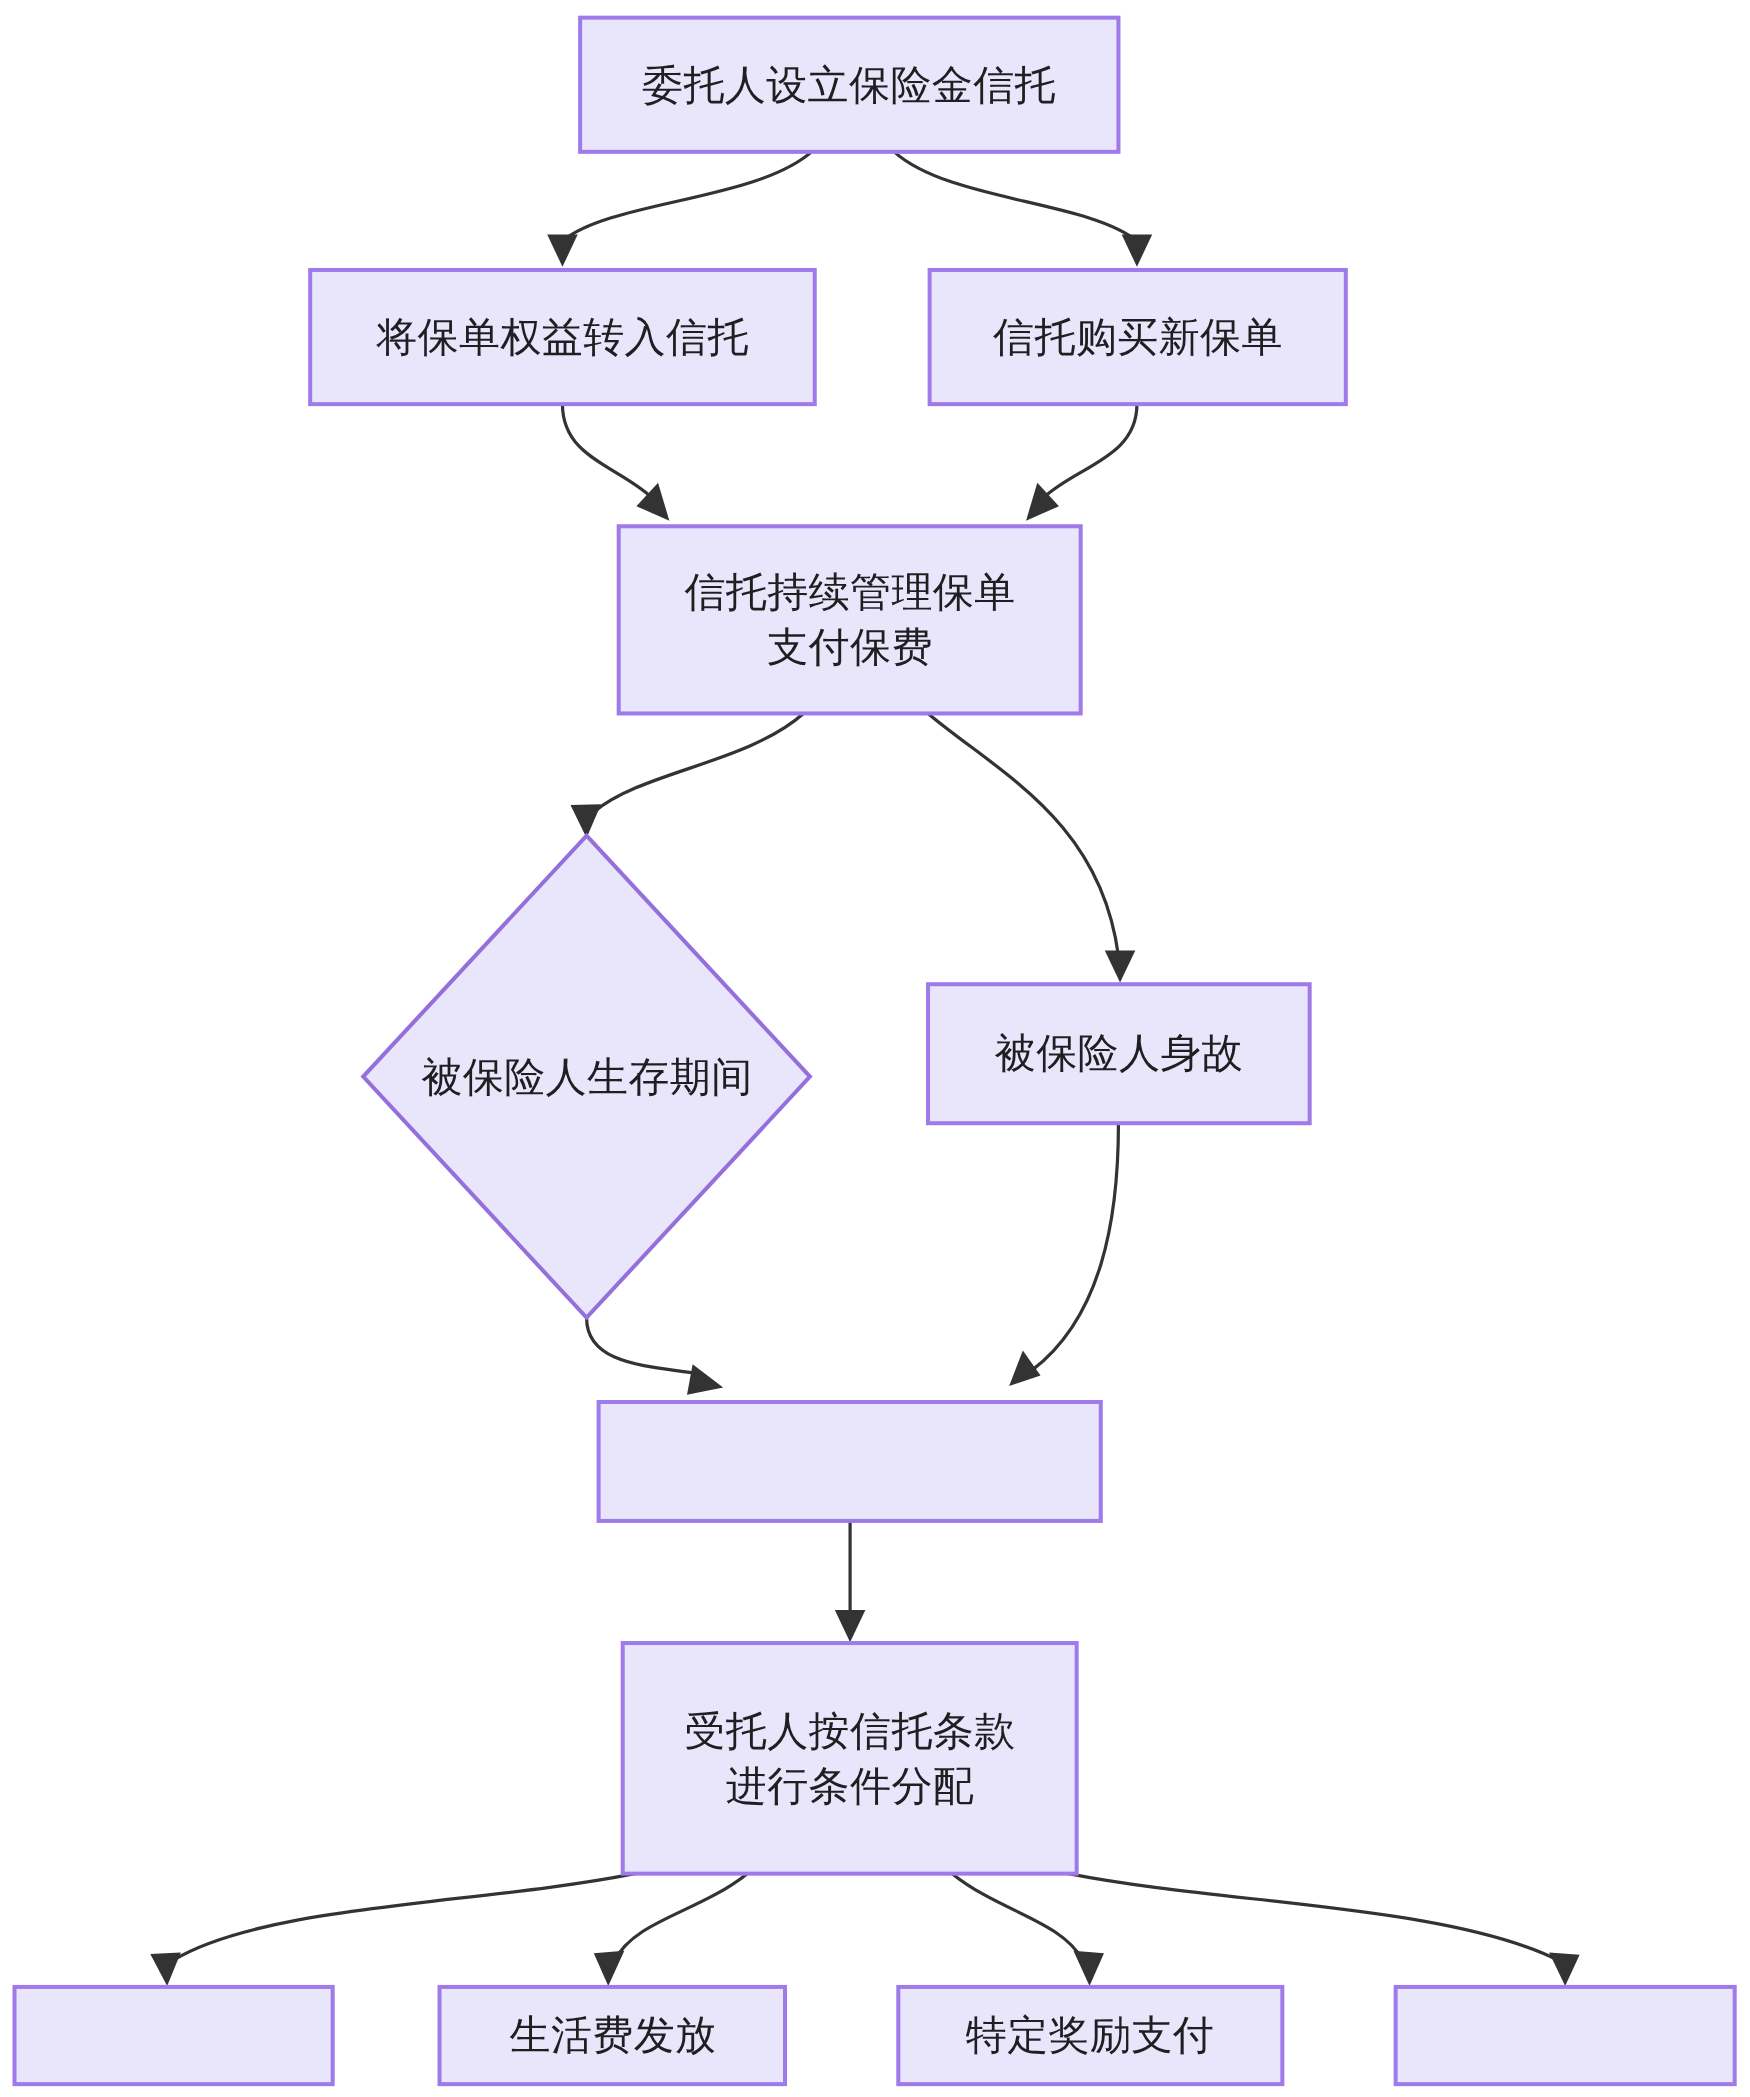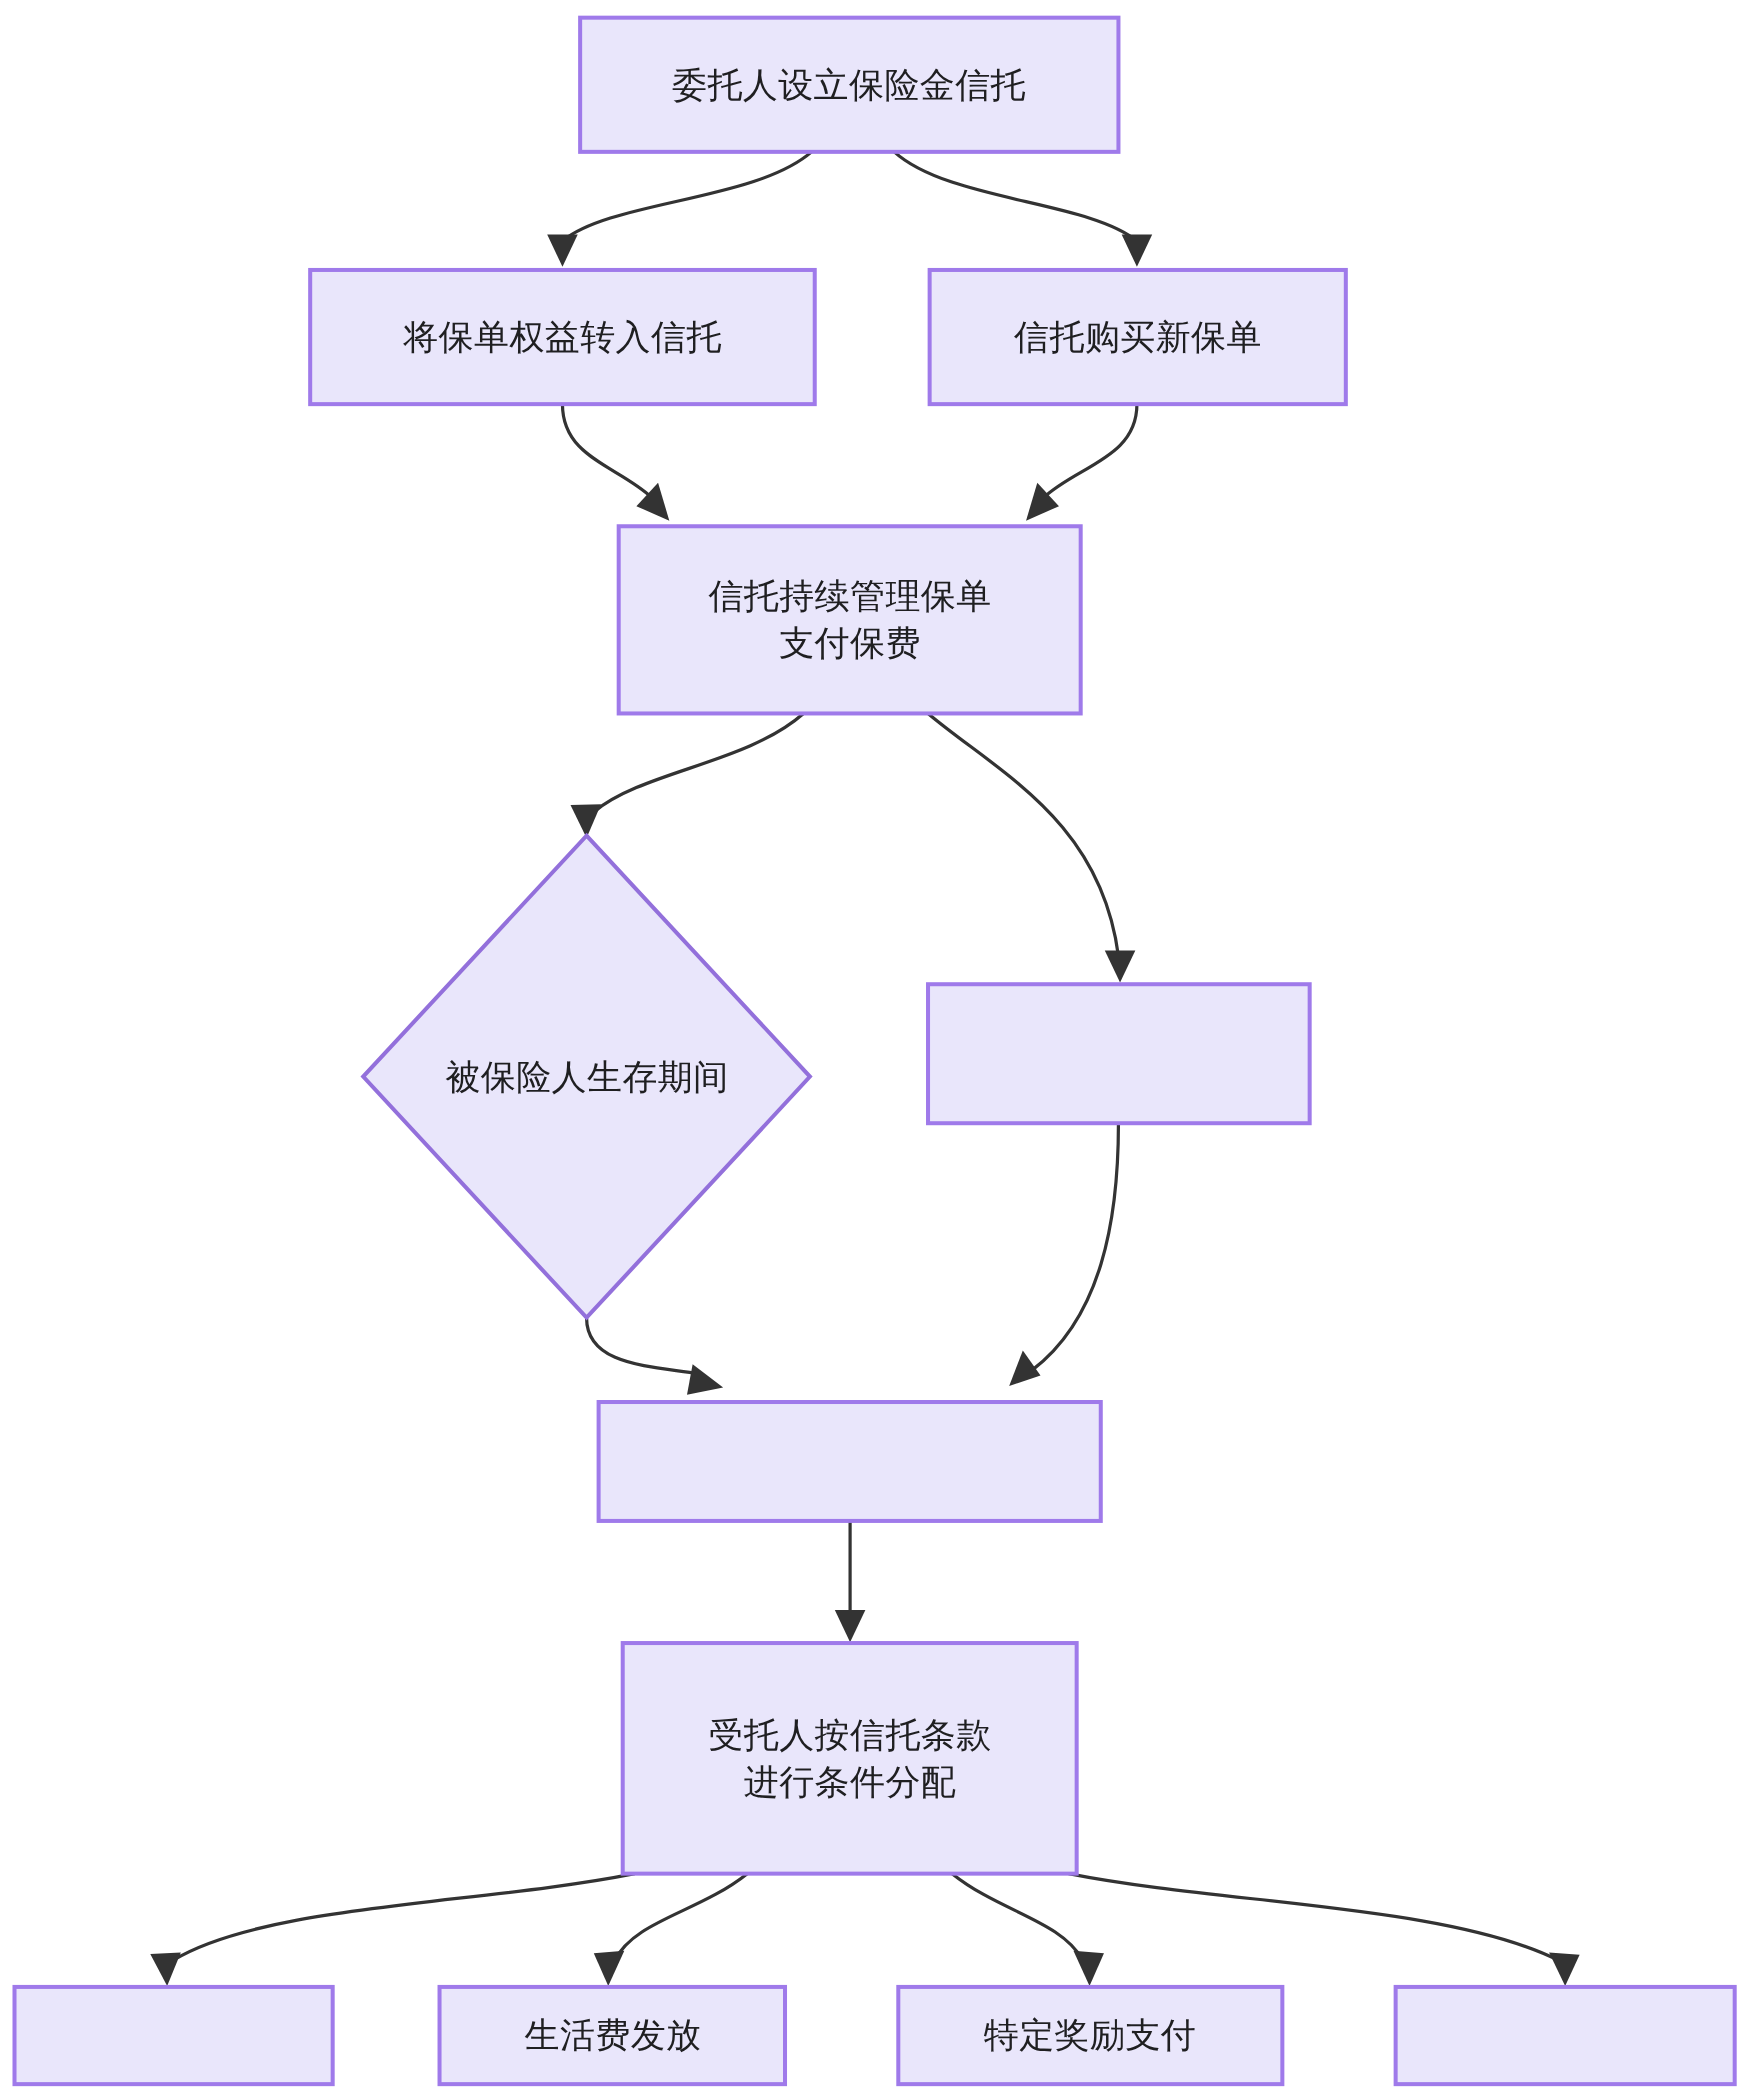--- a/index.html
+++ b/index.html
@@ -49,21 +49,21 @@
   }
   .node-label {
     position: absolute;
     display: flex;
     flex-direction: column;
     align-items: center;
     justify-content: center;
     text-align: center;
     color: #1f1f21;
     font-family: "DejaVu Sans", "Liberation Sans", sans-serif;
-    font-size: 35px;
+    font-size: 41px;
     line-height: 1.32;
     letter-spacing: 0.4px;
     white-space: nowrap;
     pointer-events: none;
   }
   .node-label .line {
     display: block;
   }
 </style>
 </head>
@@ -173,20 +173,23 @@
 
   <div class="node-label" style="left:619px; top:526px; width:462px; height:187px;">
     <span class="line">信托持续管理保单</span>
     <span class="line">支付保费</span>
   </div>
 
   <div class="node-label" style="left:346px; top:1009px; width:482px; height:137px;">
     <span class="line">被保险人生存期间</span>
   </div>
 
+  <div class="node-label" style="left:928px; top:984px; width:382px; height:139px;">
+    <span class="line">被保险人身故</span>
+  </div>
 
 
   <div class="node-label" style="left:623px; top:1643px; width:454px; height:231px;">
     <span class="line">受托人按信托条款</span>
     <span class="line">进行条件分配</span>
   </div>
 
 
   <div class="node-label" style="left:440px; top:1987px; width:346px; height:97px;">
     <span class="line">生活费发放</span>

